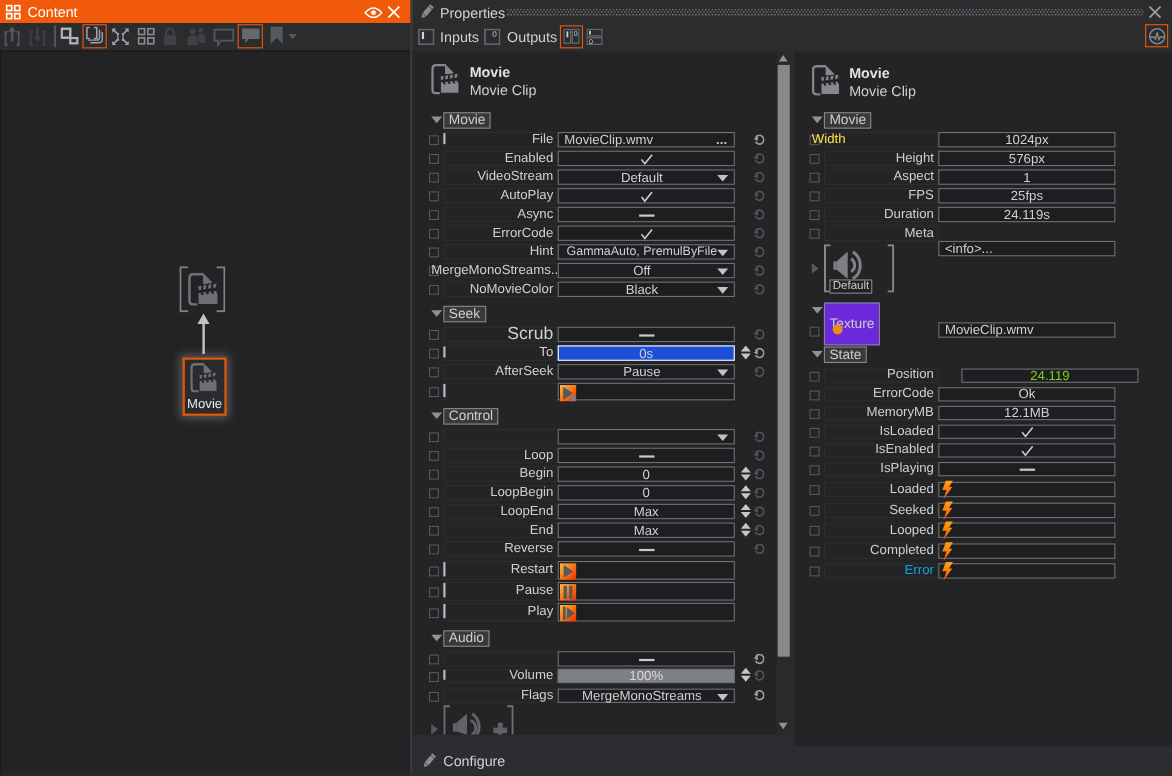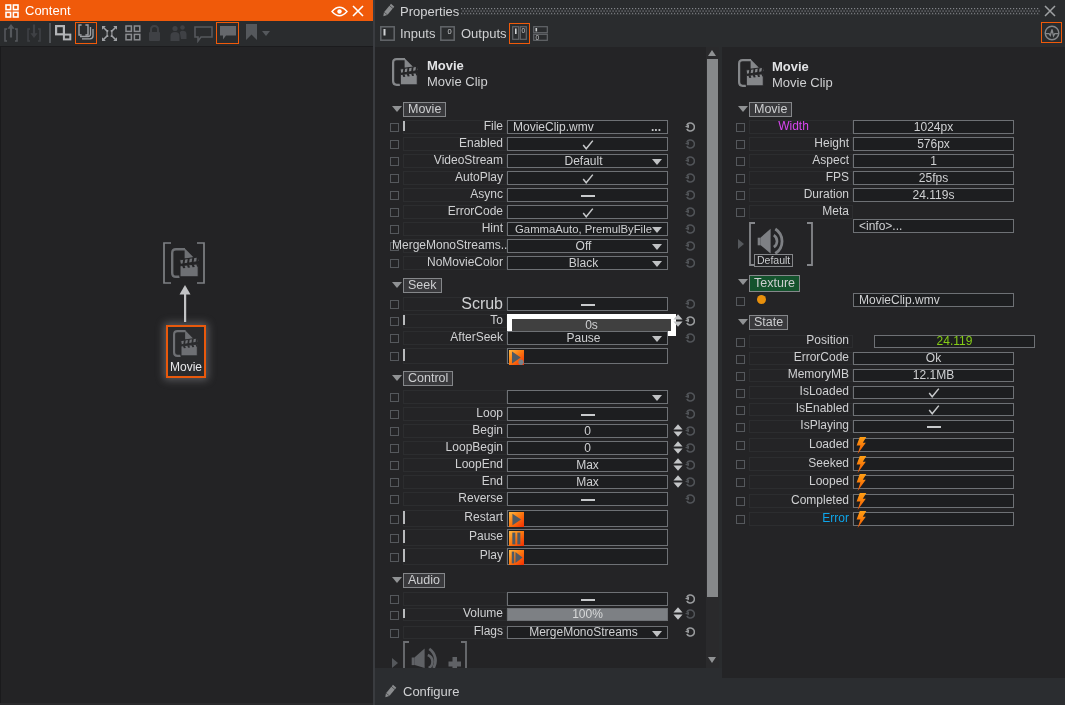--- a/index.html
+++ b/index.html
@@ -303,21 +303,21 @@
 <div style="position:absolute;left:392px;top:296px;width:111px;height:15px;line-height:15px;text-align:right;color:#cfd0d2;font-size:16px;white-space:nowrap">Scrub</div>
 <div style="position:absolute;left:507px;top:297px;width:159px;height:12px;border:1px solid #6e7175;background:#1d1e20;color:#cfd0d2;font-size:12px;line-height:12px;text-align:center"><span style="display:inline-block;width:14px;height:2px;background:#c8cacc;vertical-align:middle"></span></div>
 <svg style="position:absolute;left:685px;top:299px" width="10" height="10" viewBox="0 0 10 10">
 <path d="M1.8,6.8 A4,4 0 1 0 1.8,3.2" fill="none" stroke="#515458" stroke-width="1.5"></path>
 <path d="M0,4.4 L4.2,2.2 L3.8,6.2 Z" fill="#515458"></path>
 </svg>
 <div style="position:absolute;left:390px;top:317px;width:7px;height:7px;border:1px solid #55585c"></div>
 <div style="position:absolute;left:403px;top:314px;width:102px;height:12px;border:1px solid #2c2d2f"></div>
 <div style="position:absolute;left:403px;top:315px;width:2px;height:10px;background:#b8babc"></div>
 <div style="position:absolute;left:392px;top:313px;width:111px;height:15px;line-height:15px;text-align:right;color:#cfd0d2;font-size:12px;white-space:nowrap">To</div>
-<div style="position:absolute;left:507px;top:314px;width:159px;height:12px;border:5px solid #ffffff;background:#404040;color:#cfd0d2;font-size:12px;line-height:12px;text-align:center">0s</div>
+<div style="position:absolute;left:507px;top:314px;width:159px;height:12px;border:1px solid #ffffff;background:#1d4ed8;color:#cfd0d2;font-size:12px;line-height:12px;text-align:center">0s</div>
 <svg style="position:absolute;left:673px;top:314px" width="10" height="13" viewBox="0 0 11 14">
 <path d="M5.5,0 L10.5,6 L0.5,6 Z" fill="#c4c6c8"></path>
     <path d="M5.5,14 L10.5,8 L0.5,8 Z" fill="#c4c6c8"></path>
 </svg>
 <svg style="position:absolute;left:685px;top:316px" width="10" height="10" viewBox="0 0 10 10">
 <path d="M1.8,6.8 A4,4 0 1 0 1.8,3.2" fill="none" stroke="#9a9c9e" stroke-width="1.5"></path>
 <path d="M0,4.4 L4.2,2.2 L3.8,6.2 Z" fill="#9a9c9e"></path>
 </svg>
 <div style="position:absolute;left:390px;top:334px;width:7px;height:7px;border:1px solid #55585c"></div>
 <div style="position:absolute;left:403px;top:331px;width:102px;height:12px;border:1px solid #2c2d2f"></div>
@@ -548,21 +548,21 @@
       <path d="M20.6,16.7 l2.2,-0.25 l1,2.6 l-2.2,0.25 Z"></path>
       <path d="M25.2,16.2 l1.6,-0.18 l0.4,2.5 l-1,0.12 Z"></path>
     </g>
 </svg>
 <div style="position:absolute;left:772px;top:59px;font-size:13px;font-weight:bold;color:#e2e3e5">Movie</div>
 <div style="position:absolute;left:772px;top:75px;font-size:13px;color:#cfd0d2">Movie Clip</div>
 <span style="position:absolute;left:738px;top:106px;width:0;height:0;border-left:5px solid transparent;border-right:5px solid transparent;border-top:6px solid #909294"></span>
 <div style="position:absolute;left:749px;top:102px;height:13px;border:1px solid #85878a;background:#39393c;color:#cdced0;font-size:12.5px;line-height:13px;padding:0 4px">Movie</div>
 <div style="position:absolute;left:736px;top:123px;width:7px;height:7px;border:1px solid #55585c"></div>
 <div style="position:absolute;left:749px;top:120px;width:102px;height:12px;border:1px solid #2c2d2f"></div>
-<div style="position:absolute;left:738px;top:119px;width:111px;height:15px;line-height:15px;text-align:center;color:#d946ef;font-size:12px;white-space:nowrap">Width</div>
+<div style="position:absolute;left:738px;top:119px;width:111px;height:15px;line-height:15px;text-align:left;color:#fde047;font-size:12px;white-space:nowrap">Width</div>
 <div style="position:absolute;left:853px;top:120px;width:159px;height:12px;border:1px solid #6e7175;background:#1d1e20;color:#cfd0d2;font-size:12px;line-height:12px;text-align:center">1024px</div>
 <div style="position:absolute;left:736px;top:140px;width:7px;height:7px;border:1px solid #55585c"></div>
 <div style="position:absolute;left:749px;top:137px;width:102px;height:12px;border:1px solid #2c2d2f"></div>
 <div style="position:absolute;left:738px;top:136px;width:111px;height:15px;line-height:15px;text-align:right;color:#cfd0d2;font-size:12px;white-space:nowrap">Height</div>
 <div style="position:absolute;left:853px;top:137px;width:159px;height:12px;border:1px solid #6e7175;background:#1d1e20;color:#cfd0d2;font-size:12px;line-height:12px;text-align:center">576px</div>
 <div style="position:absolute;left:736px;top:157px;width:7px;height:7px;border:1px solid #55585c"></div>
 <div style="position:absolute;left:749px;top:154px;width:102px;height:12px;border:1px solid #2c2d2f"></div>
 <div style="position:absolute;left:738px;top:153px;width:111px;height:15px;line-height:15px;text-align:right;color:#cfd0d2;font-size:12px;white-space:nowrap">Aspect</div>
 <div style="position:absolute;left:853px;top:154px;width:159px;height:12px;border:1px solid #6e7175;background:#1d1e20;color:#cfd0d2;font-size:12px;line-height:12px;text-align:center">1</div>
 <div style="position:absolute;left:736px;top:174px;width:7px;height:7px;border:1px solid #55585c"></div>
@@ -584,21 +584,21 @@
       <rect x="8.7" y="15.7" width="3" height="7.6"></rect>
       <path d="M11.7,15.4 L21.6,6.8 L21.6,31.4 L11.7,23.2 Z"></path>
     </g>
 <g fill="none" stroke="#7e8084">
       <path d="M24.8,13.2 A7.2,7.2 0 0 1 24.8,25.2" stroke-width="2.6"></path>
 <path d="M26.3,7 A14.5,14.5 0 0 1 26.3,31.5" stroke-width="2.8"></path>
     </g>
   </svg>
 <div style="position:absolute;left:754px;top:254px;height:11px;border:1px solid #85878a;background:#222224;color:#c8cacc;font-size:10.5px;line-height:11.5px;padding:0 2px">Default</div>
 <span style="position:absolute;left:738px;top:279px;width:0;height:0;border-left:5px solid transparent;border-right:5px solid transparent;border-top:6px solid #909294"></span>
-<div style="position:absolute;left:749px;top:275px;height:13px;border:1px solid #85878a;background:#14532d;color:#cdced0;font-size:12.5px;line-height:13px;padding:1px 4px">Texture</div>
+<div style="position:absolute;left:749px;top:275px;height:13px;border:1px solid #85878a;background:#6d28d9;color:#cdced0;font-size:12.5px;line-height:13px;padding:12px 4px">Texture</div>
 <div style="position:absolute;left:736px;top:297px;width:7px;height:7px;border:1px solid #55585c"></div>
 <div style="position:absolute;left:757px;top:295px;width:9px;height:9px;border-radius:50%;background:#e8900c"></div>
 <div style="position:absolute;left:853px;top:293px;width:154px;height:12px;border:1px solid #6e7175;background:#1d1e20;color:#cfd0d2;font-size:12px;line-height:13px;padding-left:5px;text-align:left">MovieClip.wmv</div>
 <span style="position:absolute;left:738px;top:319px;width:0;height:0;border-left:5px solid transparent;border-right:5px solid transparent;border-top:6px solid #909294"></span>
 <div style="position:absolute;left:749px;top:315px;height:13px;border:1px solid #85878a;background:#39393c;color:#cdced0;font-size:12.5px;line-height:13px;padding:0 4px">State</div>
 <div style="position:absolute;left:736px;top:338px;width:7px;height:7px;border:1px solid #55585c"></div>
 <div style="position:absolute;left:749px;top:335px;width:102px;height:11px;border:1px solid #2c2d2f"></div>
 <div style="position:absolute;left:738px;top:333px;width:111px;height:15px;line-height:15px;text-align:right;color:#cfd0d2;font-size:12px;white-space:nowrap">Position</div>
 <div style="position:absolute;left:874px;top:335px;width:159px;height:11px;border:1px solid #6e7175;background:#1d1e20;color:#84cc16;font-size:12px;line-height:11px;text-align:center">24.119</div>
 <div style="position:absolute;left:736px;top:355px;width:7px;height:7px;border:1px solid #55585c"></div>

